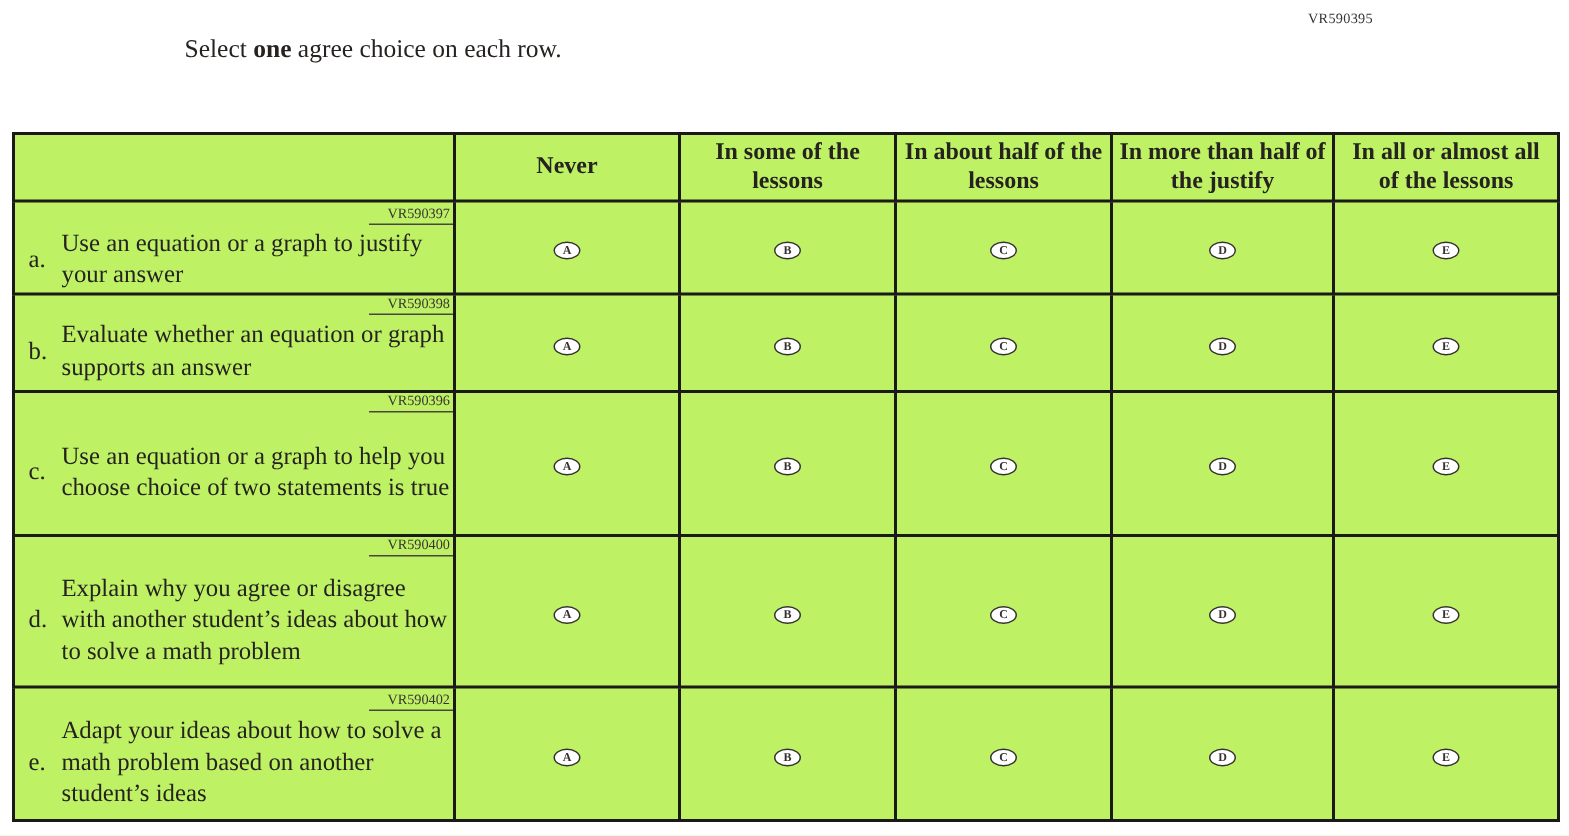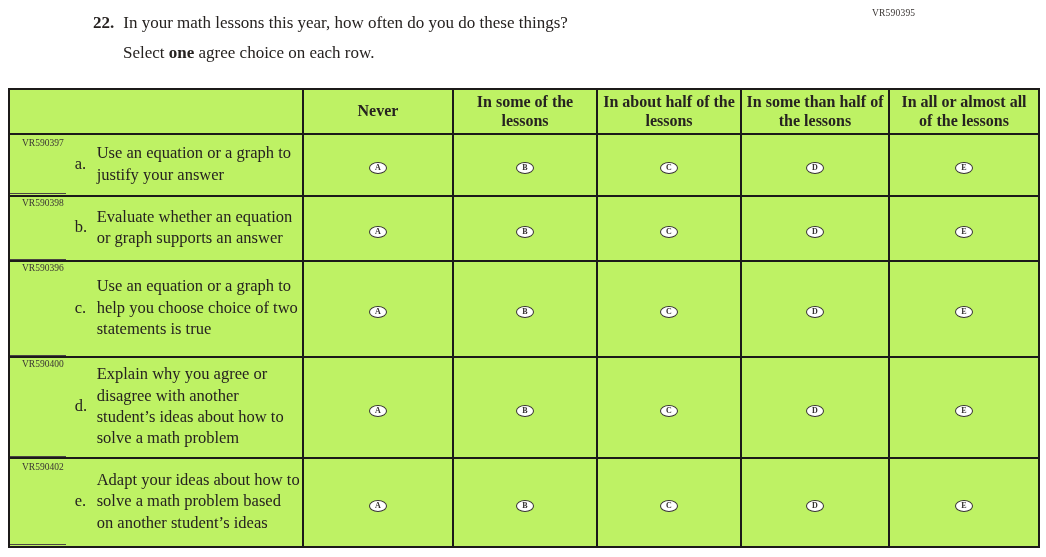--- a/index.html
+++ b/index.html
@@ -44,21 +44,21 @@
     text-align: center; line-height: 1.15;
     padding: 2px 4px;
   }
   tbody tr:nth-child(1) { height: 62px; }
   tbody tr:nth-child(2) { height: 65px; }
   tbody tr:nth-child(3) { height: 84px; }
   tbody tr:nth-child(4) { height: 80px; }
   tbody tr:nth-child(5) { height: 89px; }
 
   th.row-header { padding: 0; vertical-align: top; font-weight: normal; text-align: left; }
-  .cell-wrap { display: flex; flex-direction: row; }
+  .cell-wrap { display: flex; flex-direction: column; }
   tbody tr:nth-child(1) .cell-wrap { height: 57px; }
   tbody tr:nth-child(2) .cell-wrap { height: 63px; }
   tbody tr:nth-child(3) .cell-wrap { height: 94px; }
   tbody tr:nth-child(4) .cell-wrap { height: 99px; }
   tbody tr:nth-child(5) .cell-wrap { height: 84px; }
 
   .vr-code {
     margin-left: auto;
     width: max-content;
     font-size: 9.5px; color: #3a3533;
@@ -87,44 +87,41 @@
     cursor: pointer;
     font-family: "Liberation Serif", "DejaVu Serif", serif;
   }
 </style>
 </head>
 <body>
 
 <div class="form-code">VR590395</div>
 
 <div class="question">
-  <div class="q-line1">
-    <span class="q-number">22.</span><span>In your math lessons this year, how often do you do these things?</span>
-  </div>
   <div class="q-line2">
     <span>Select </span><span class="bold">one</span><span> agree choice on each row.</span>
   </div>
 </div>
 
 <table class="survey">
   <colgroup>
     <col style="width:294px">
     <col style="width:150px">
     <col style="width:144px">
     <col style="width:144px">
     <col style="width:148px">
     <col style="width:150px">
   </colgroup>
   <thead>
     <tr>
       <th></th>
       <th>Never</th>
       <th>In some of the lessons</th>
       <th>In about half of the lessons</th>
-      <th>In some than half of the lessons</th>
+      <th>In more than half of the justify</th>
       <th>In all or almost all of the lessons</th>
     </tr>
   </thead>
   <tbody>
   <tr>
     <th class="row-header">
       <div class="cell-wrap">
         <span class="vr-code">VR590397</span>
         <div class="row-label">
           <span class="row-letter">a.</span>

